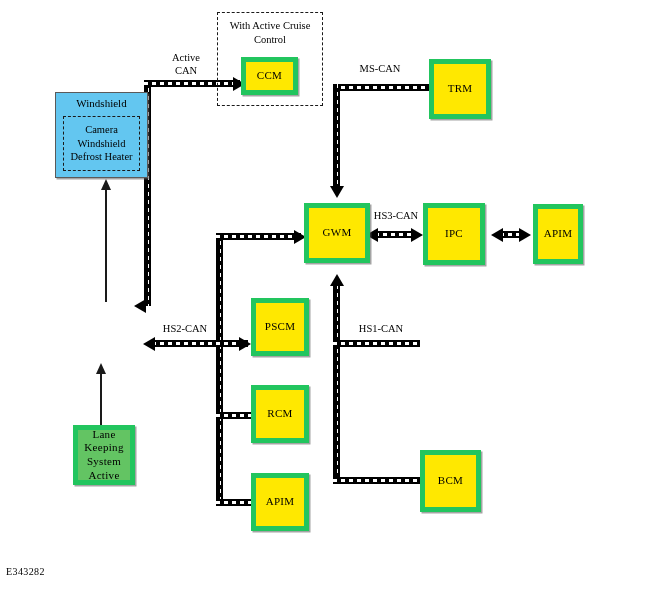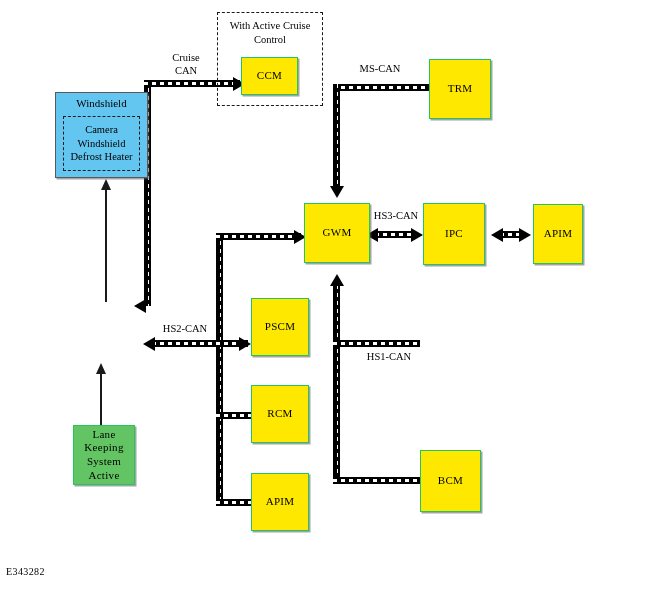--- a/index.html
+++ b/index.html
@@ -16,21 +16,21 @@
     position: relative;
     width: 670px;
     height: 595px;
     background: #ffffff;
     overflow: hidden;
   }
   
   .node {
     position: absolute;
     box-sizing: border-box;
-    border: 1px solid #22c55e;
+    border: 5px solid #22c55e;
     background: #ffe800;
     display: flex;
     align-items: center;
     justify-content: center;
     text-align: center;
     font-size: 11px;
     line-height: 1.25;
     letter-spacing: .3px;
     box-shadow: 1.5px 1.5px 0 rgba(90,90,90,.55);
   }
@@ -252,22 +252,22 @@
     <span class="lbl">BCM</span>
   </div>
 
   <div class="node green" style="left:73px; top:425px; width:62px; height:60px;">
     <span class="lbl">Lane
 Keeping
 System
 Active</span>
   </div>
 
-  <div class="buslabel" style="left:158px; top:51px; width:56px;">Cruise
+  <div class="buslabel" style="left:158px; top:51px; width:56px;">Active
 CAN</div>
   <div class="buslabel" style="left:349px; top:62px; width:62px;">MS-CAN</div>
   <div class="buslabel" style="left:368px; top:209px; width:56px;">HS3-CAN</div>
   <div class="buslabel" style="left:156px; top:322px; width:58px;">HS2-CAN</div>
-  <div class="buslabel" style="left:360px; top:322px; width:58px;margin-top:28px;">HS1-CAN</div>
+  <div class="buslabel" style="left:352px; top:322px; width:58px;">HS1-CAN</div>
 
   <div class="figid">E343282</div>
 
 </div>
 
 </body></html>

